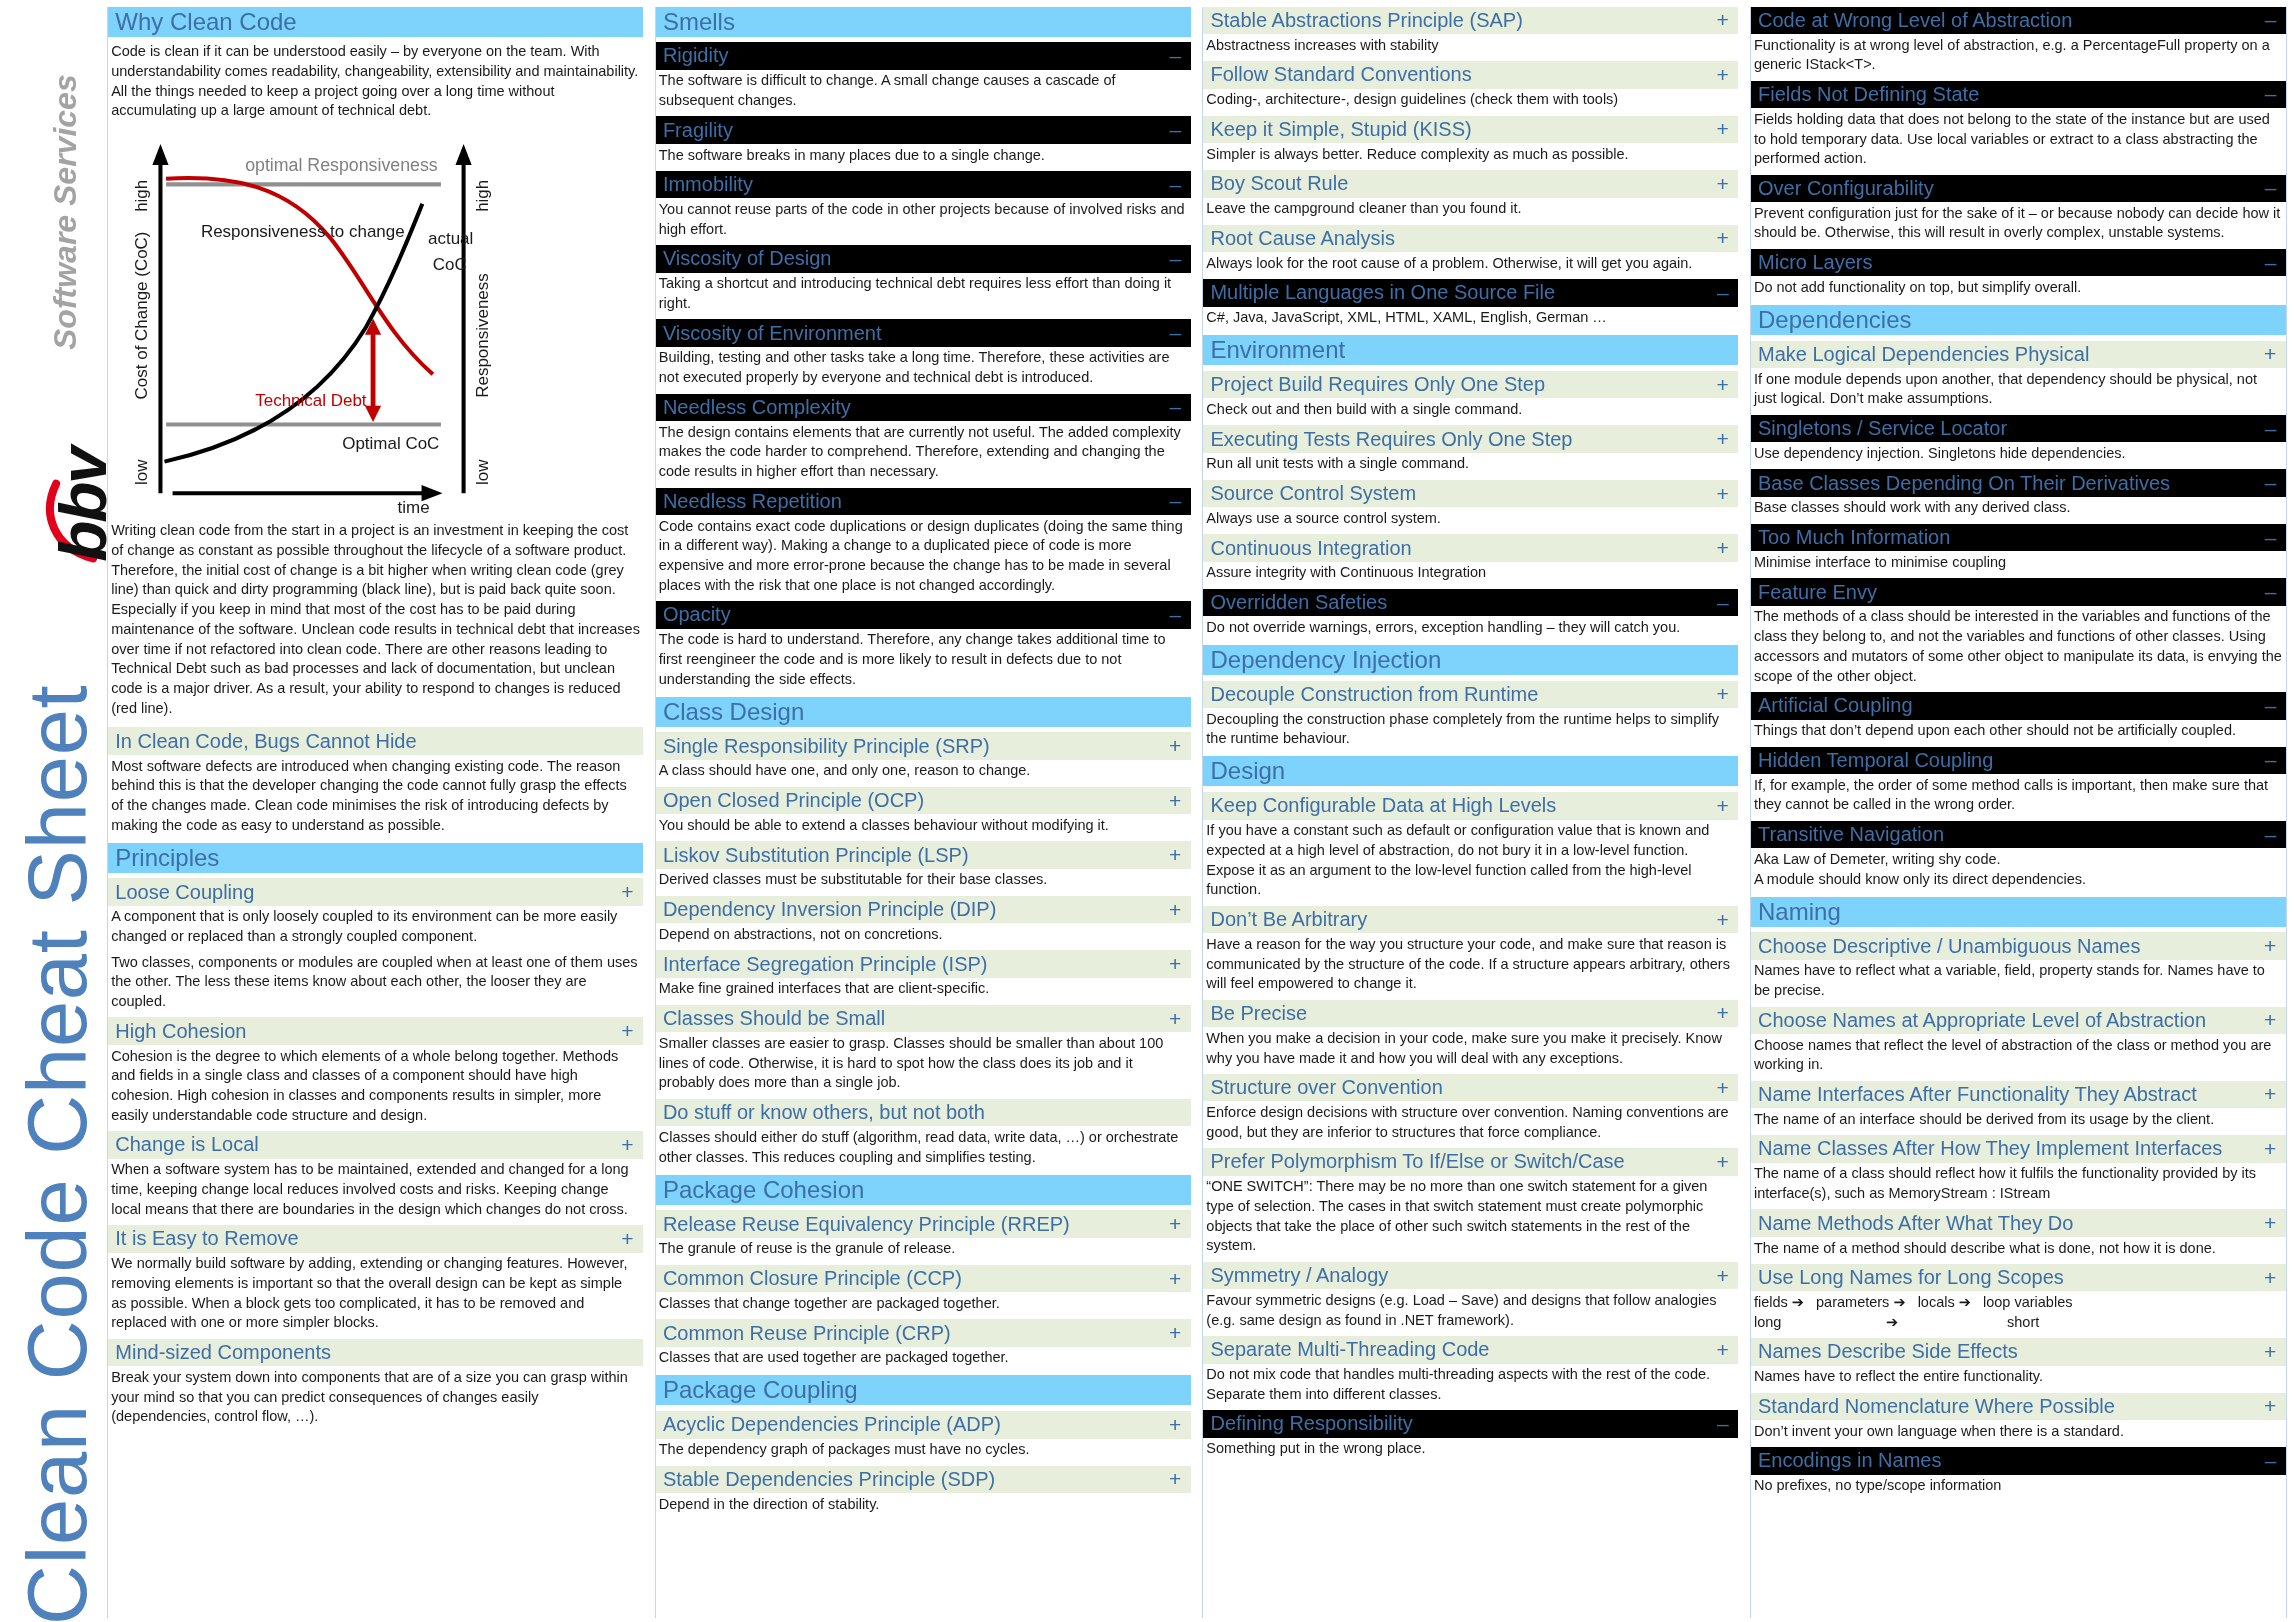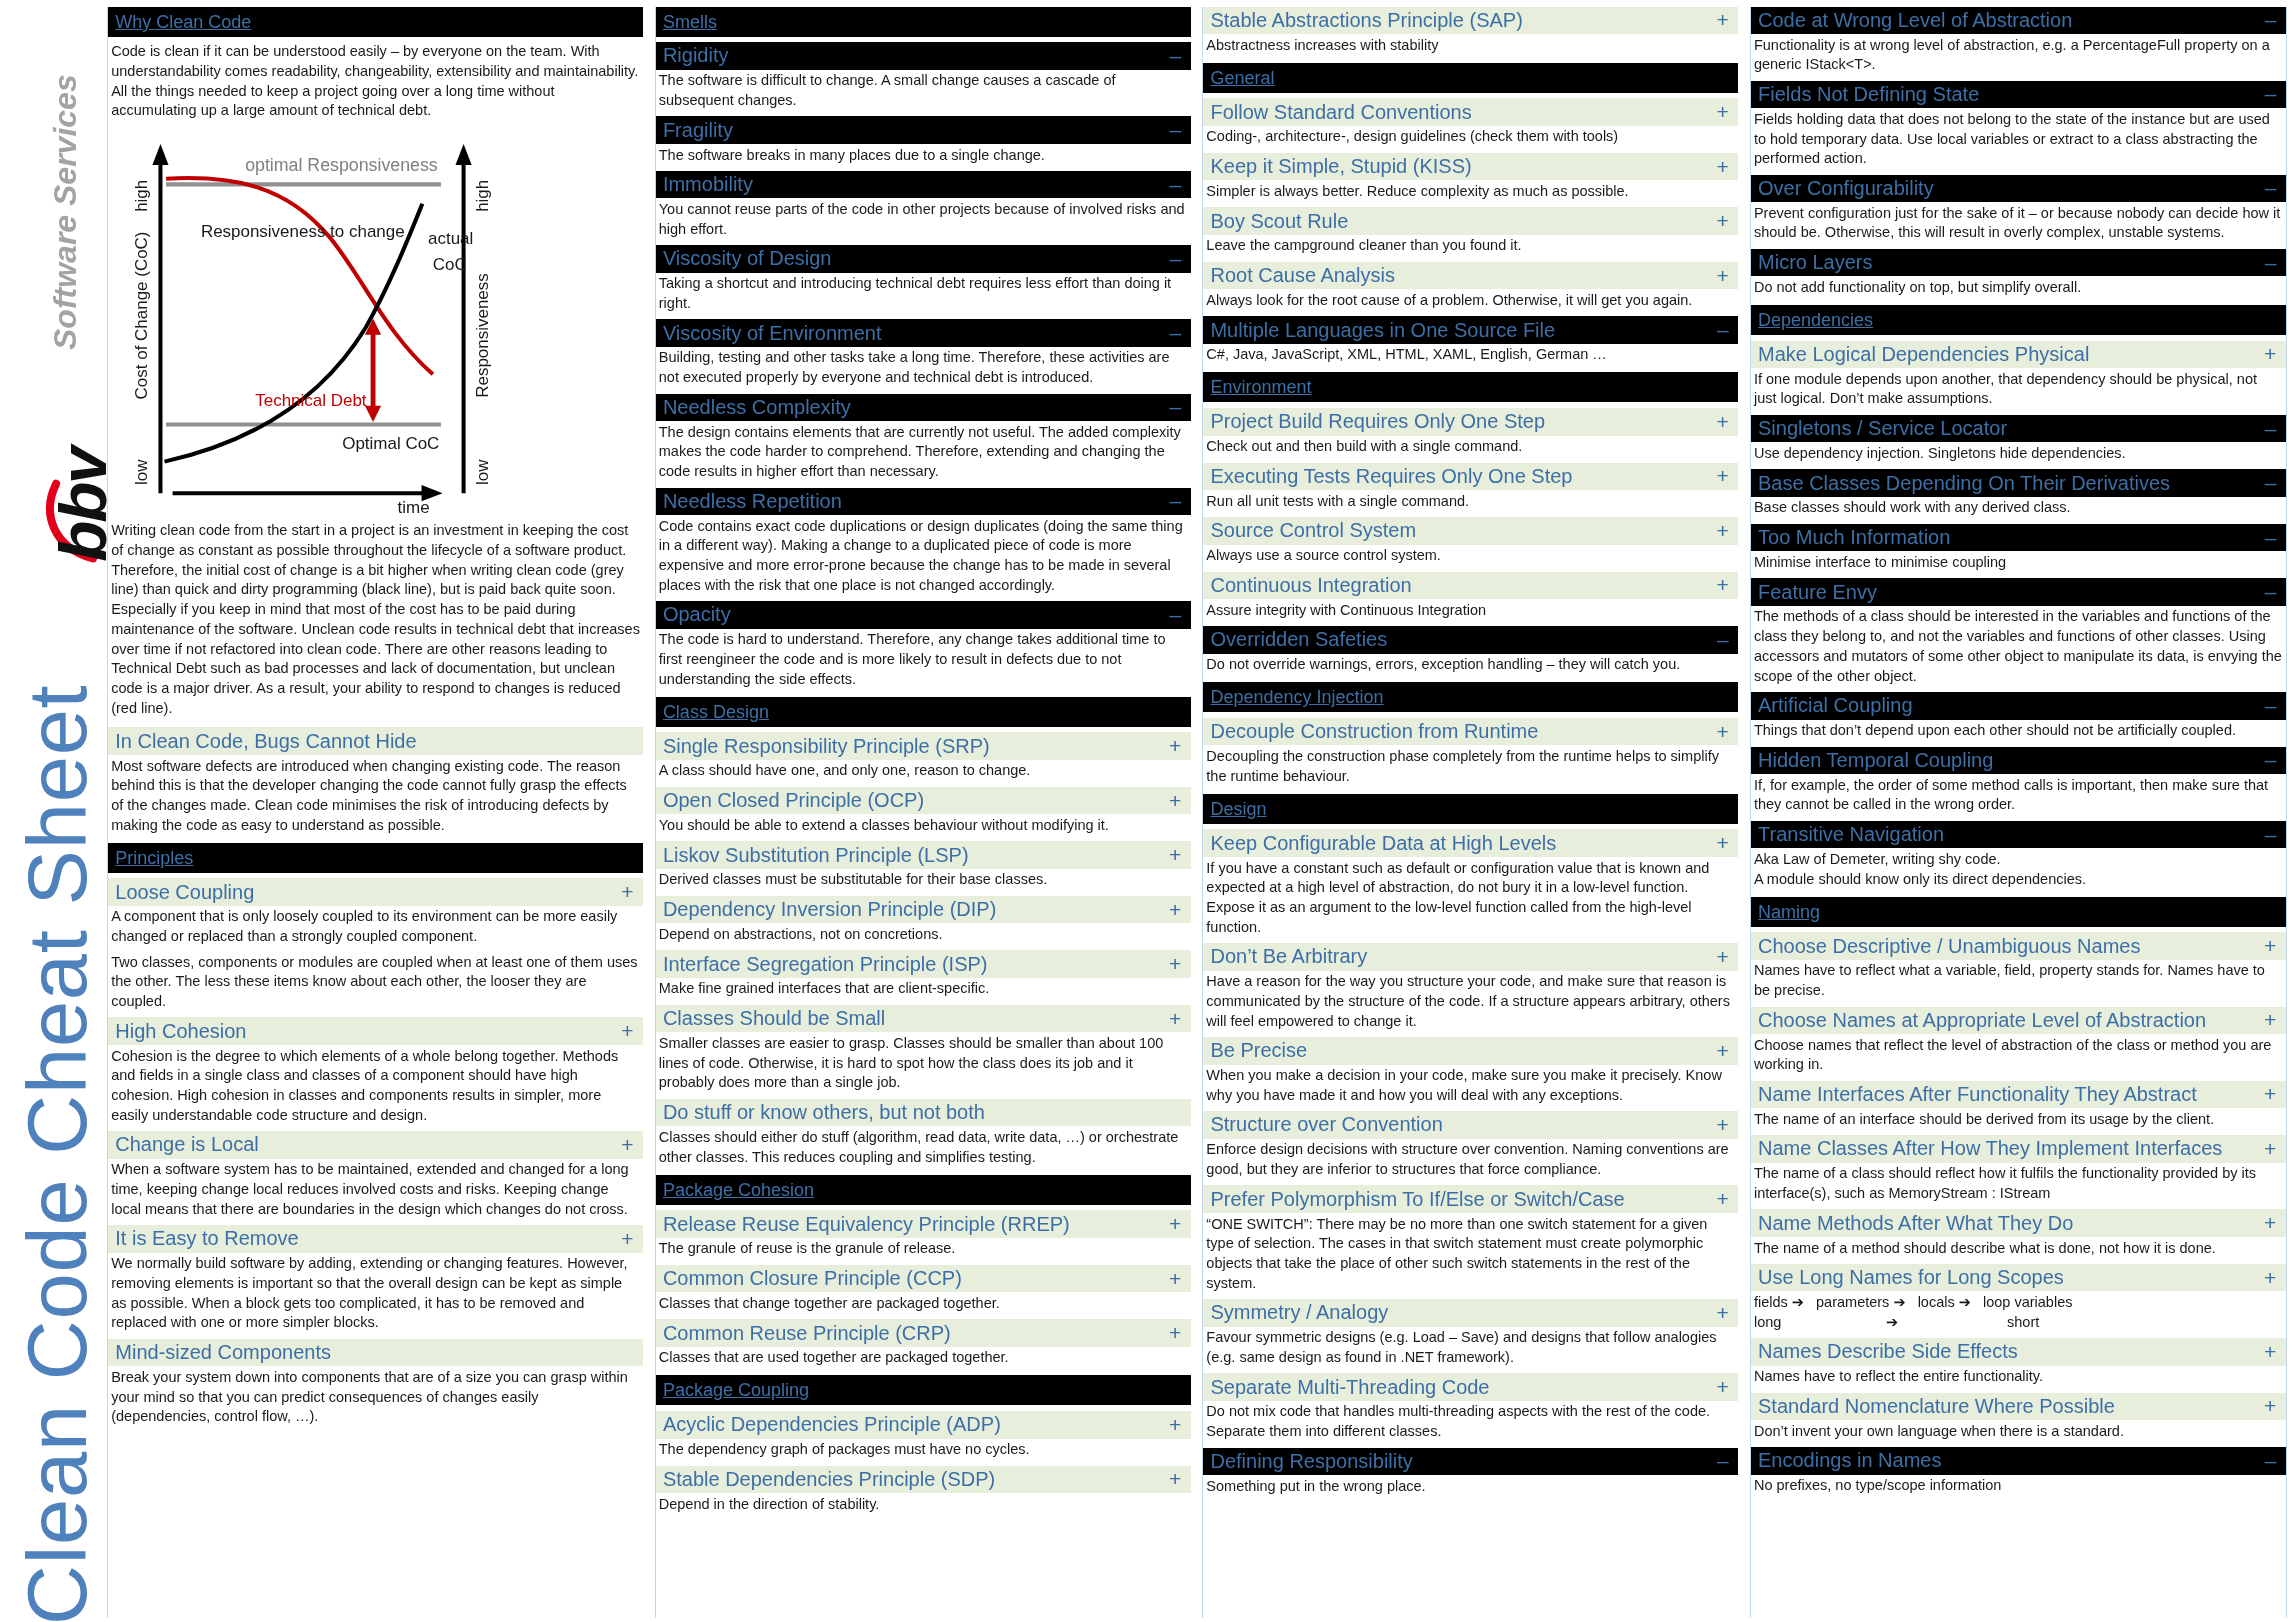--- a/index.html
+++ b/index.html
@@ -17,22 +17,22 @@
            transform-origin:0 0;transform:rotate(-90deg);
            font-size:83px;color:#4f81bd;white-space:nowrap;letter-spacing:0.8px;}
 
   
   #columns{position:absolute;left:107px;top:6.5px;right:8px;bottom:4.8px;
            display:flex;gap:11.3px;}
   .col{flex:1 1 0;border-left:1.6px solid #c3d6ec;min-width:0;}
   .col:last-child{border-right:1.6px solid #c3d6ec;}
   .col > :first-child{margin-top:0;}
 
-  .sec-header{background:#000000;color:#3d6fa6;font-size:18px;
-           height:30px;line-height:30px;padding:0 7.3px;margin:7.3px 0 1.6px 0;text-decoration:underline;}
+  .sec-header{background:#7dd3fc;color:#3d6fa6;font-size:24px;
+           height:30px;line-height:30px;padding:0 7.3px;margin:7.3px 0 1.6px 0;}
   .item-head{display:flex;justify-content:space-between;align-items:center;
            min-height:27.5px;padding:0 9.7px 0 7.3px;margin:5.7px 0 1.6px 0;
            font-size:20px;color:#3d6fa6;}
   .item-head.good{background:#e7eedc;}
   .item-head.bad{background:#000000;}
   .item-sign{font-size:21px;color:#3d6fa6;}
   .para{font-size:14.5px;line-height:1.36;margin:1.6px 3.2px 5.7px 3.2px;white-space:pre-wrap;}
   .para.standalone{margin:5.7px 3.2px 9px 3.2px;}
 
   .chart-wrap{margin:9.7px 0 6.5px 8px;width:388px;}
@@ -231,21 +231,20 @@
         <span class="item-sign">+</span>
       </div>
       <div class="para">Depend in the direction of stability.</div>
     </div>
     <div class="col">
       <div class="item-head good">
         <span class="item-title">Stable Abstractions Principle (SAP)</span>
         <span class="item-sign">+</span>
       </div>
       <div class="para">Abstractness increases with stability</div>
-      <div class="sec-header">General</div>
       <div class="item-head good">
         <span class="item-title">Follow Standard Conventions</span>
         <span class="item-sign">+</span>
       </div>
       <div class="para">Coding-, architecture-, design guidelines (check them with tools)</div>
       <div class="item-head good">
         <span class="item-title">Keep it Simple, Stupid (KISS)</span>
         <span class="item-sign">+</span>
       </div>
       <div class="para">Simpler is always better. Reduce complexity as much as possible.</div>

